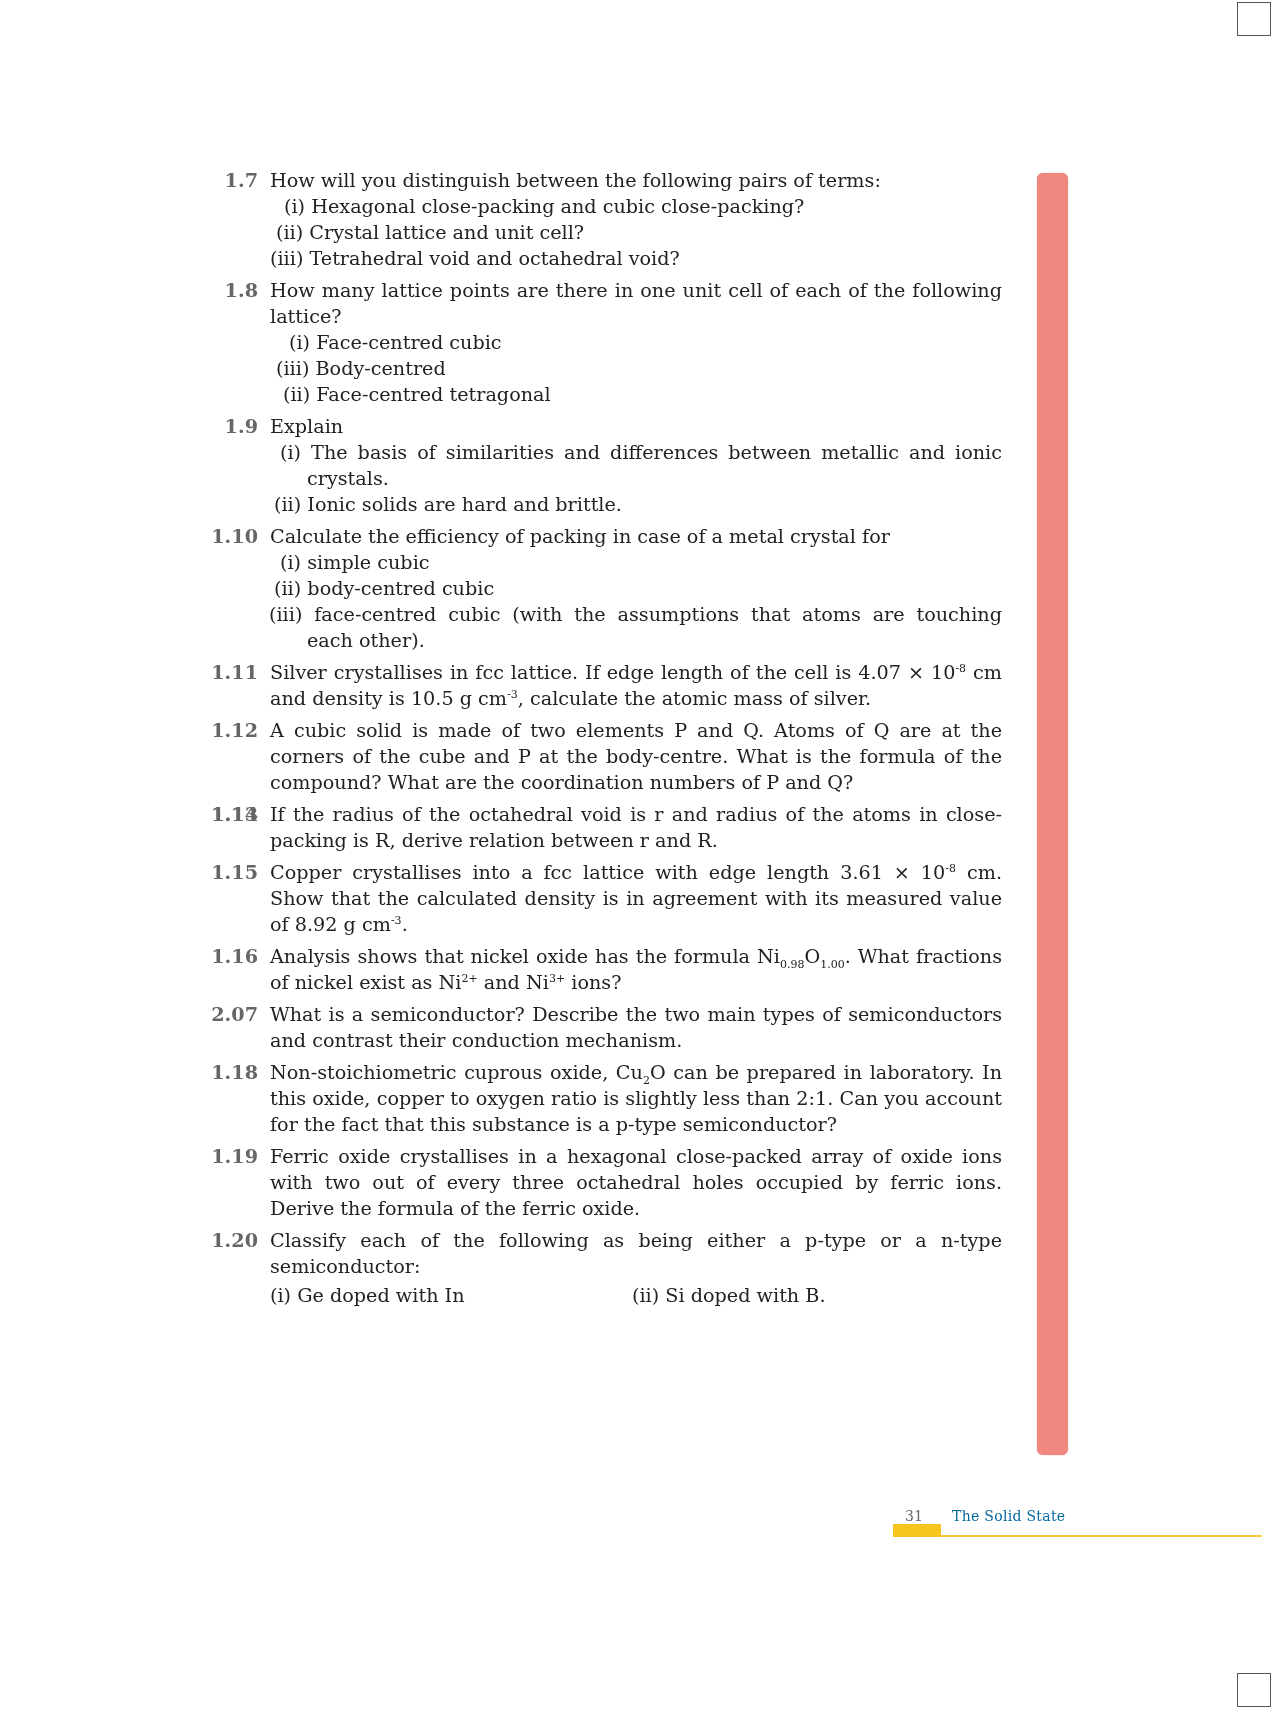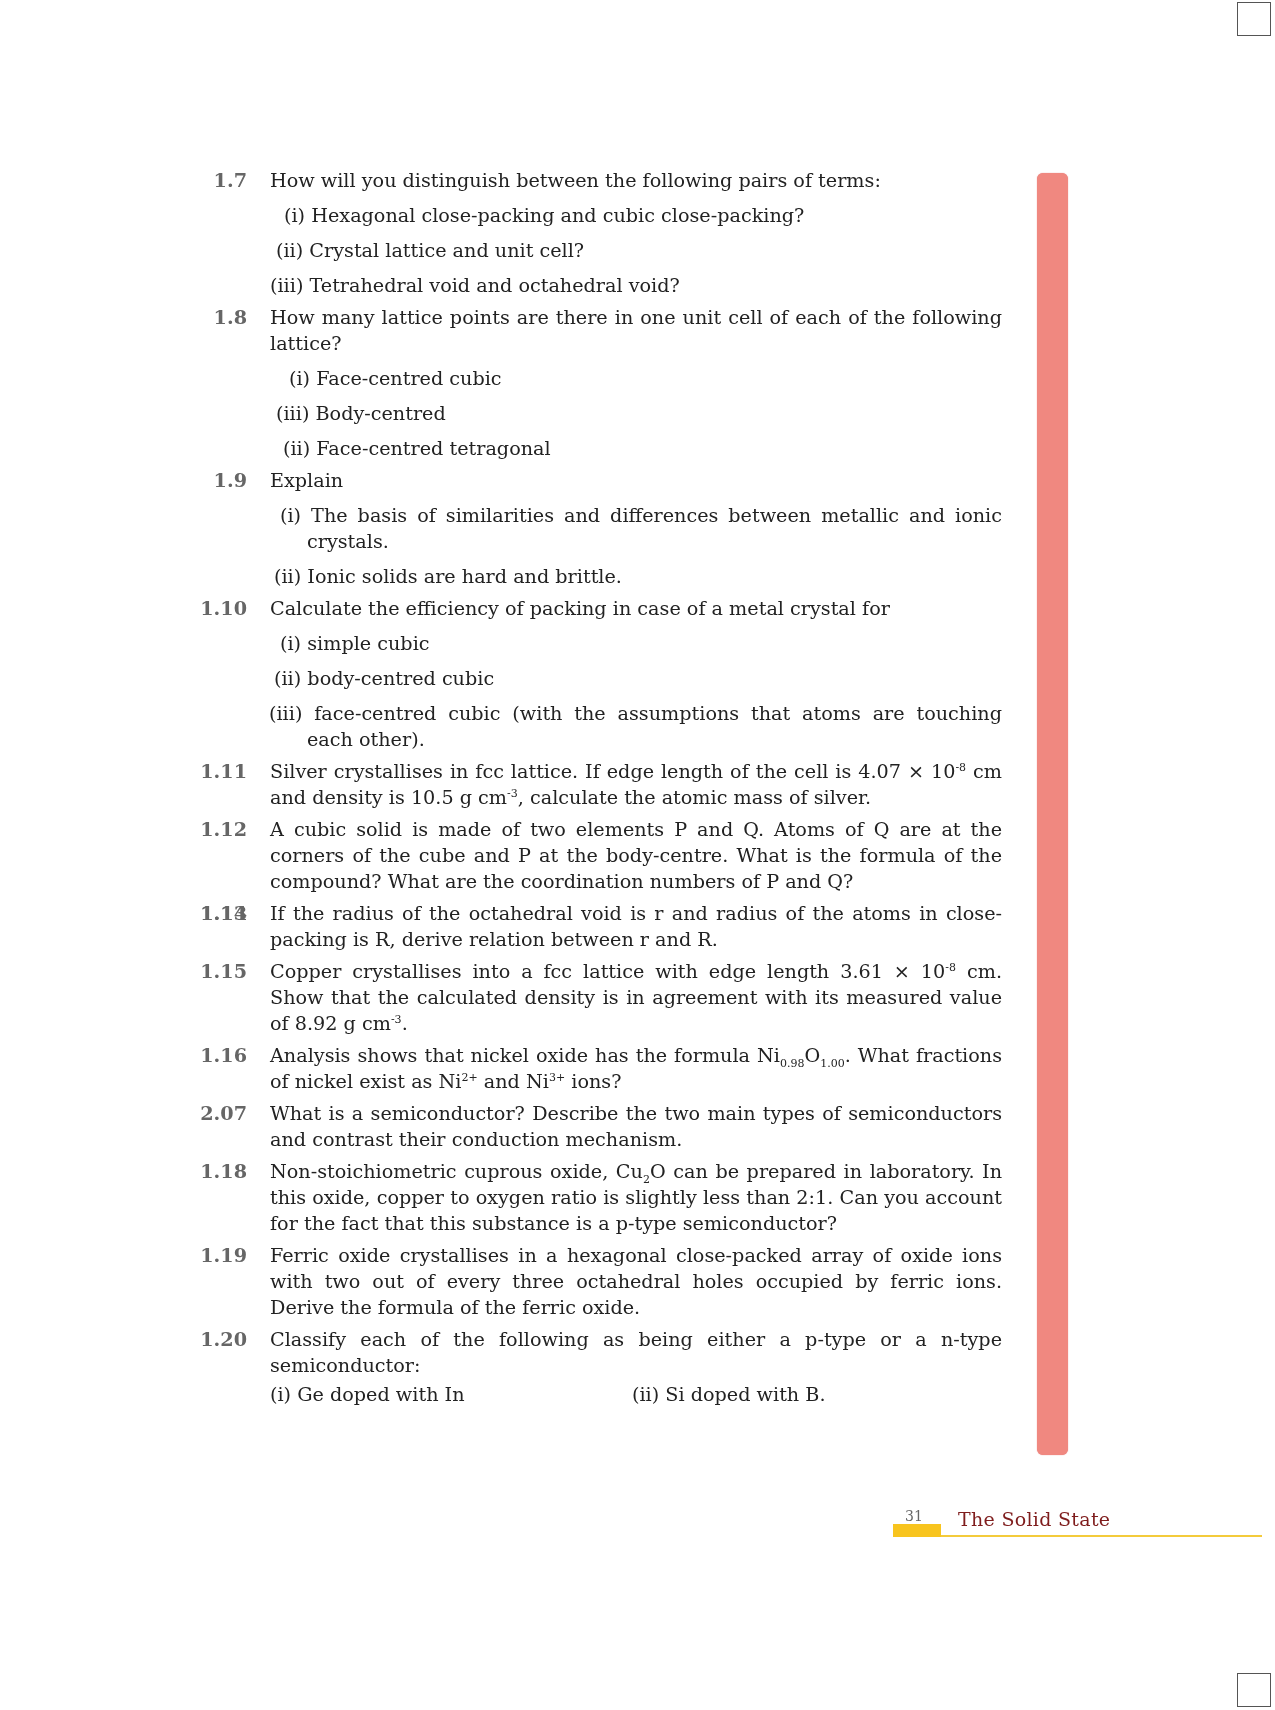--- a/index.html
+++ b/index.html
@@ -7,33 +7,33 @@
     width: 1275px; height: 1710px; position: relative; background: #ffffff;
     font-family: "DejaVu Serif", "Liberation Serif", serif;
     color: #222; overflow: hidden;
   }
   .corner-box { position: absolute; width: 34px; height: 34px; border: 1.5px solid #555; box-sizing: border-box; background: #fff; }
   .corner-top { left: 1237px; top: 2px; }
   .corner-bottom { left: 1237px; top: 1673px; }
   .side-bar { position: absolute; left: 1037px; top: 173px; width: 31px; height: 1282px; background: #f08880; border-radius: 6px; box-shadow: 0 0 1px #e07070; }
   .content { position: absolute; left: 180px; top: 168px; width: 822px; font-size: 19.2px; line-height: 26px; }
   .q { position: relative; padding-left: 90px; margin-bottom: 6px; text-align: justify; }
-  .q-num { position: absolute; left: 1px; width: 66px; text-align: right; font-weight: bold; color: #666; font-family: "DejaVu Serif", serif; }
+  .q-num { position: absolute; left: 12px; width: 66px; text-align: right; font-weight: bold; color: #666; font-family: "DejaVu Serif", serif; }
   .q-text { display: block; }
-  .sub { position: relative; text-align: justify; margin-top: 9px; }
+  .sub { position: relative; text-align: justify; margin-top: 0; }
   .sub-1 { padding-left: 38px; text-indent: -38px; }
   .two-col { display: flex; margin-top: 3px; }
   .two-col > div { width: 362px; }
   sup { font-size: 11px; vertical-align: 7px; line-height: 0; }
   sub { font-size: 11px; vertical-align: -5px; line-height: 0; }
   .footer { position: absolute; left: 893px; top: 1505px; width: 369px; height: 32px; }
   .footer-line { position: absolute; left: 0; right: 0; bottom: 0; height: 2px; background: #f4cb3b; }
   .footer-block { position: absolute; left: 0; bottom: 0; width: 48px; height: 13px; background: #f8c41e; }
   .footer-num { position: absolute; left: 12px; top: 3px; font-size: 14px; color: #666; }
-  .footer-title { position: absolute; left: 65px; top: 3px; font-size: 19px; color: #7f1d1d; letter-spacing: 0.3px; }
+  .footer-title { position: absolute; left: 59px; top: 3px; font-size: 14px; color: #0369a1; letter-spacing: 0.3px; }
 </style>
 </head>
 <body>
 
 <div class="corner-box corner-top"></div>
 <div class="corner-box corner-bottom"></div>
 <div class="side-bar"></div>
 
 <div class="content">
 

